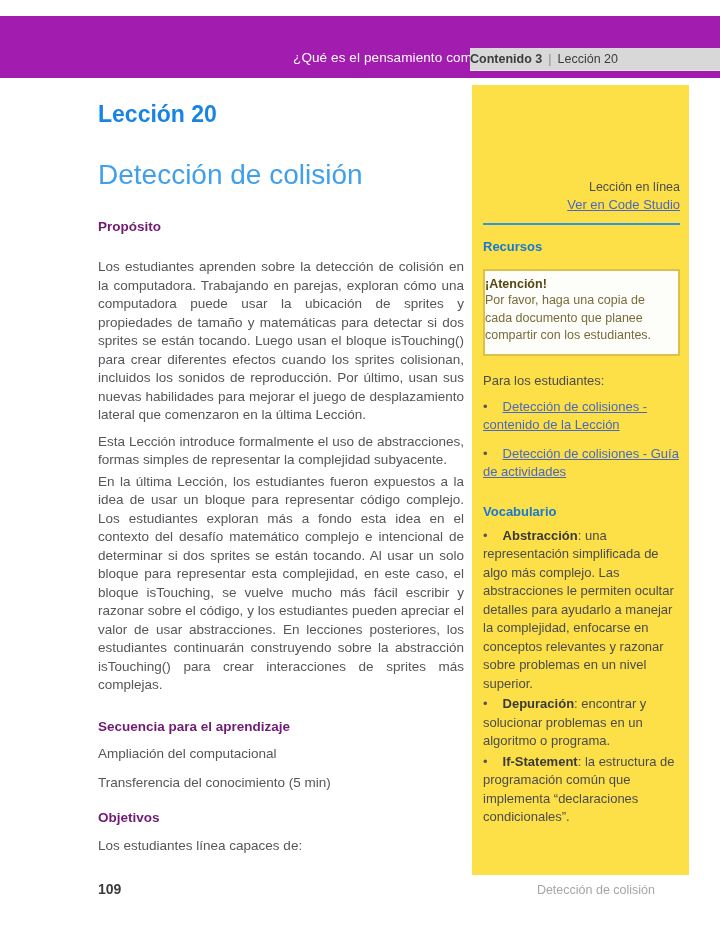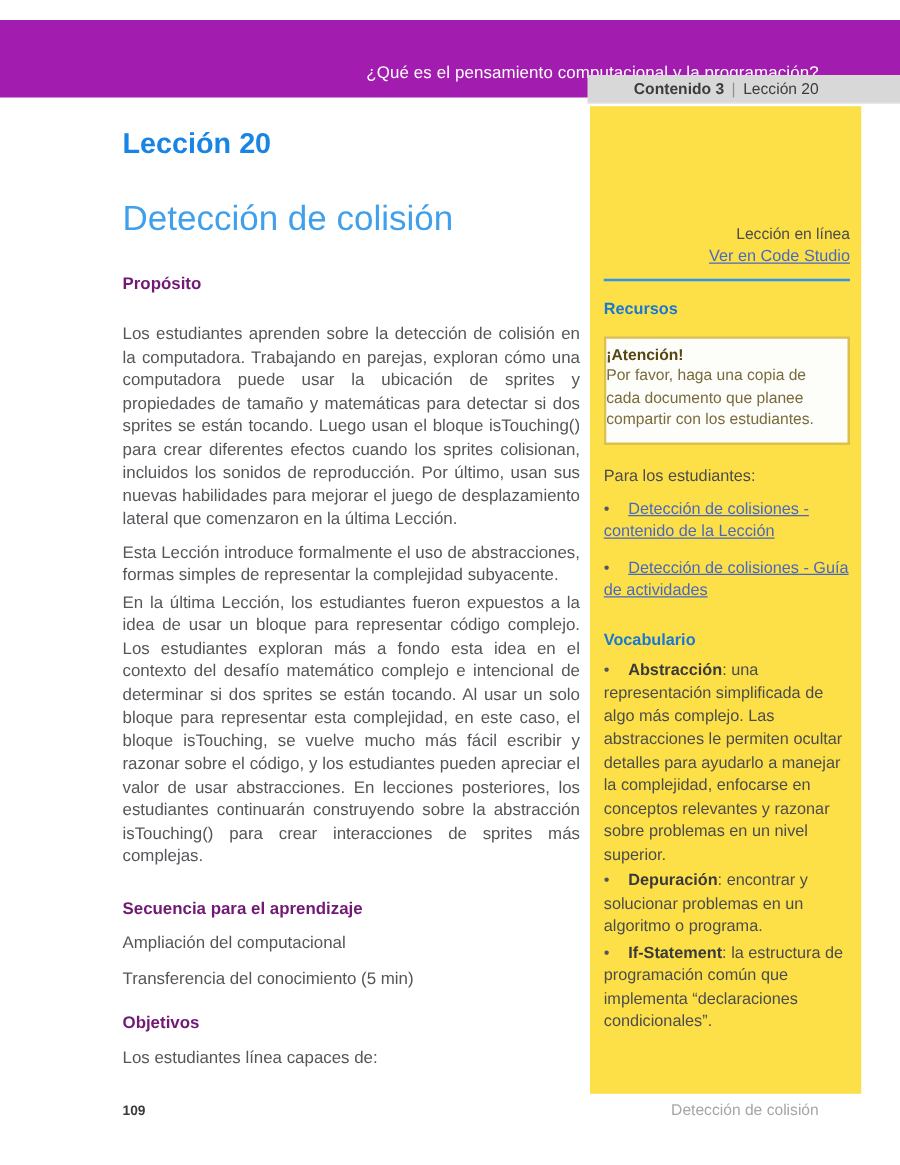--- a/index.html
+++ b/index.html
@@ -16,24 +16,24 @@
   .topbar {
     position:absolute; left:0; top:16px; width:720px; height:62px;
     background:#a21caf;
     display:flex; align-items:flex-end; justify-content:flex-end;
     padding:0 65px 13px 0;
   }
   .topbar span { color:#ffffff; font-size:13.5px; letter-spacing:0.1px; }
 
   
   .crumbbar {
-    position:absolute; left:470px; top:60px; width:250px; height:23px;
+    position:absolute; left:470px; top:48px; width:250px; height:23px;
     background:#d8d8d8;
     display:flex; align-items:center; justify-content:flex-end;
-    padding-right:65px;
+    padding-right:102px;
     font-size:12.5px; color:#3c3c3c;
     border-bottom:1px solid #e9e9e9;
   }
   .crumb-bold { font-weight:700; }
   .crumb-sep { color:#8f8f8f; margin:0 6px; }
 
   
   .main {
     position:absolute; left:98px; top:0; width:366px;
     color:#55565a;
@@ -94,21 +94,21 @@
   .bullet-item a { color:#4a68bf; text-decoration:underline; cursor:pointer; }
   .vocab-item { margin-top:8px; font-size:13px; line-height:18.5px; }
   .vocab-item + .vocab-item { margin-top:2px; }
   .vocab-term { font-weight:700; color:#3a3a3c; }
 
   
   .footer {
     position:absolute; left:98px; right:65px; top:881px;
     display:flex; justify-content:space-between; align-items:baseline;
   }
-  .pagenum { font-weight:700; font-size:11px; color:#3b3b3b; }
+  .pagenum { font-weight:700; font-size:14px; color:#3b3b3b; }
   .footlabel { font-size:12.5px; color:#a6a6a6; }
 </style>
 </head>
 <body>
 
 <div class="page">
 
   <header class="topbar">
     <span>¿Qué es el pensamiento computacional y la programación?</span>
   </header>

